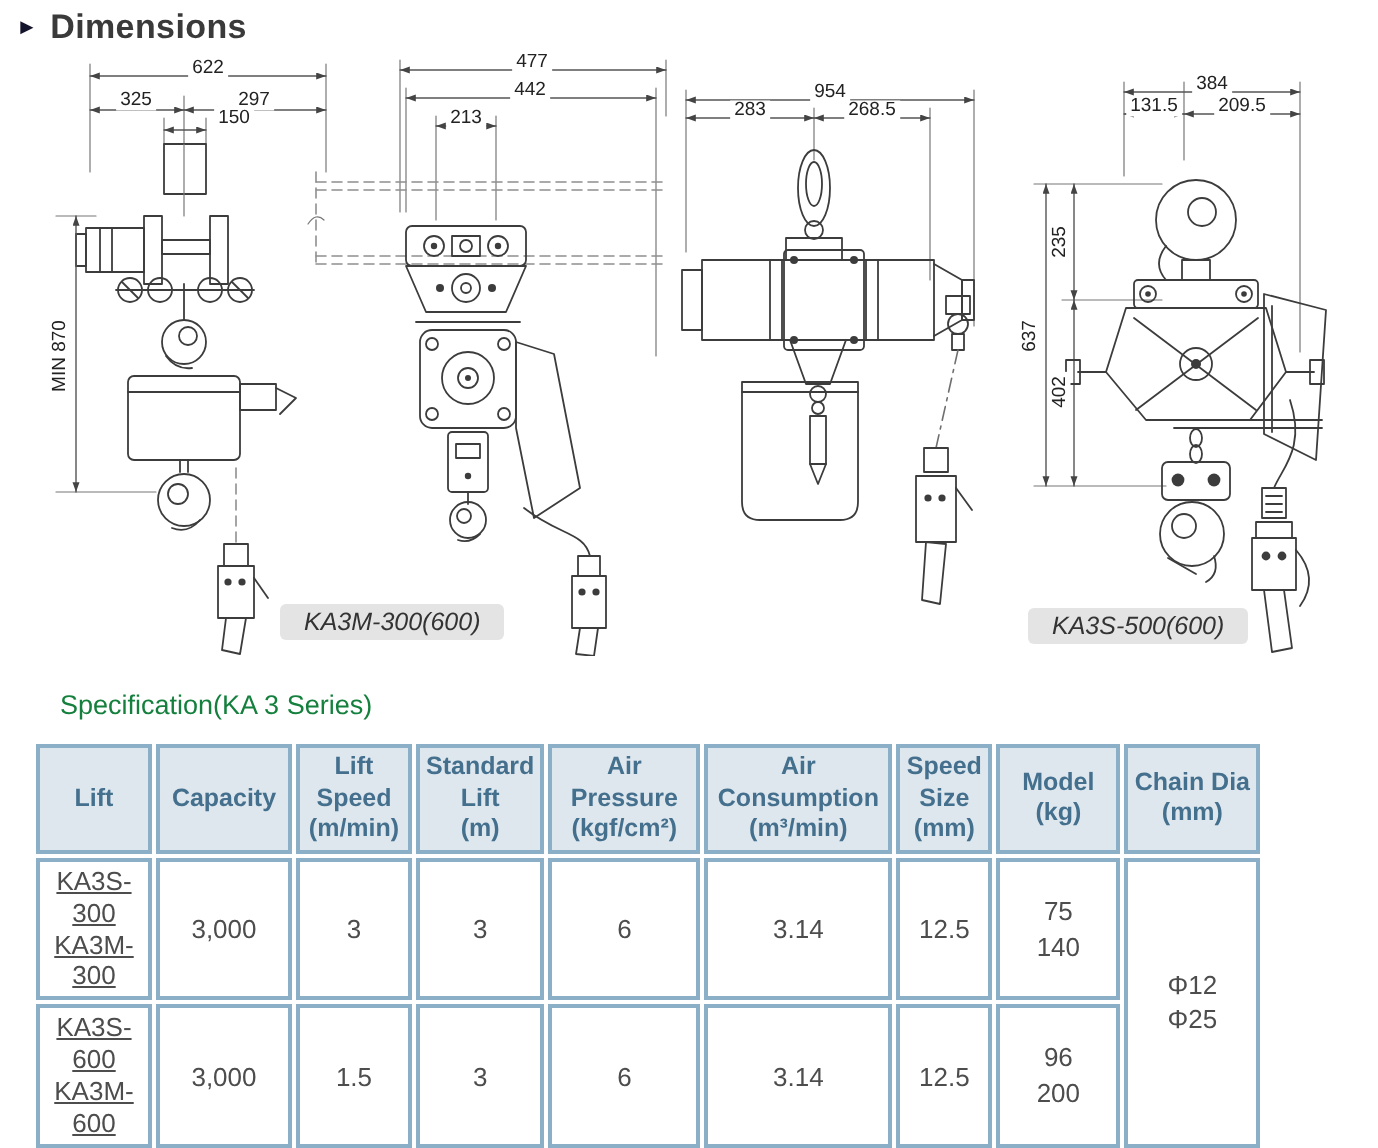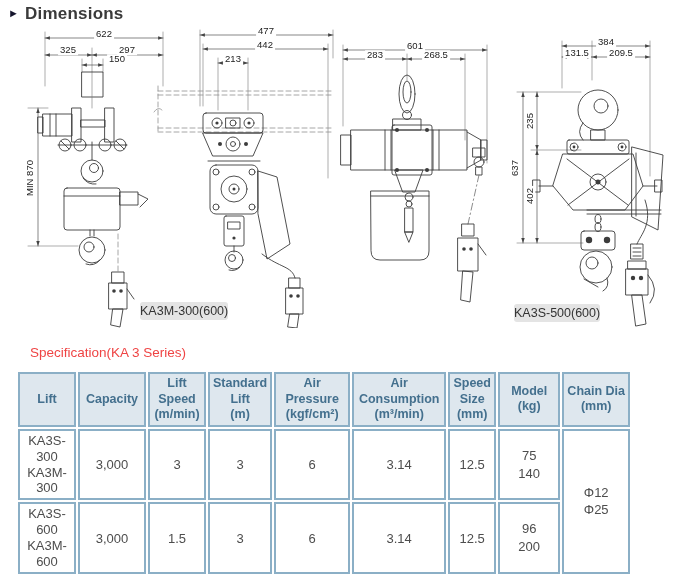--- a/index.html
+++ b/index.html
@@ -13,31 +13,31 @@
   .ink{stroke:#3c3c3c;fill:none;stroke-width:0.9;stroke-linejoin:round;stroke-linecap:round;}
   .ink .dim{stroke:#555;stroke-width:0.7;}
   .ink .ext{stroke:#777;stroke-width:0.6;}
   .ink .dash{stroke:#8f8f8f;stroke-width:0.8;stroke-dasharray:5 3;}
   .ink .dashdot{stroke:#6f6f6f;stroke-width:0.8;stroke-dasharray:7 3 1.5 3;}
   .ink .dot{fill:#3c3c3c;stroke:none;}
   .dimlab{position:absolute;transform:translate(-50%,-50%);font-size:9.5px;line-height:1;
           color:#222;background:#fff;padding:0 2px;white-space:nowrap;}
   .dimlab.vert{transform:translate(-50%,-50%) rotate(-90deg);}
   .model-tag{position:absolute;background:#e4e4e4;color:#333;font-size:12.5px;
-             padding:2px 0;border-radius:3px;white-space:nowrap;}
-  .spec-heading{position:absolute;left:30px;top:345px;font-size:13.5px;color:#ef4444;}
+             padding:2px 12px;border-radius:3px;white-space:nowrap;font-style:italic;}
+  .spec-heading{position:absolute;left:30px;top:345px;font-size:13.5px;color:#15803d;}
   table.spec{position:absolute;left:16px;top:370px;border-collapse:separate;
              border-spacing:2px;table-layout:fixed;}
   table.spec th,table.spec td{border:2px solid #8bafc6;box-sizing:border-box;
              padding:2px 3px;text-align:center;vertical-align:middle;}
   table.spec th{background:#dee7ee;color:#44708e;font-size:12.5px;font-weight:bold;
              height:50px;white-space:pre-line;line-height:1.25;}
   table.spec td{color:#4d4d4d;font-size:13px;height:66px;background:#fff;}
   td.model{text-align:left;padding-left:5px;white-space:pre-line;
-           line-height:1.22;font-size:12.5px;}
+           line-height:1.22;font-size:12.5px;text-decoration:underline;}
   td.multi{white-space:pre-line;line-height:1.35;}
 </style>
 </head>
 <body>
 
 <div class="page">
 
   <div class="title">
     <span class="arrow">►</span><span>Dimensions</span>
   </div>
@@ -206,21 +206,21 @@
         <path d="M70,204 L78,204 L74,214 Z"></path>
         <path class="dashdot" d="M144,147 L133,196"></path>
         <rect x="127" y="196" width="12" height="12"></rect>
         <rect x="123" y="210" width="20" height="33"></rect>
         <circle class="dot" cx="129" cy="221" r="1.8"></circle>
           <circle class="dot" cx="136" cy="221" r="1.8"></circle>
         <path d="M143,216 l8,11"></path>
         <path d="M128,243 l10,1 l-3,30 l-9,-2 z"></path>
       </g>
     </svg>
-    <span class="dimlab" style="left:80px;top:18px">601</span>
+    <span class="dimlab" style="left:80px;top:18px">954</span>
     <span class="dimlab" style="left:40px;top:27px">283</span>
     <span class="dimlab" style="left:101px;top:27px">268.5</span>
   </div>
 
   <div class="drawing" style="left:495px;top:28px;width:194px;height:300px">
     <svg width="194" height="300" viewBox="0 0 194 300">
       <g class="ink">
         <line class="ext" x1="67" y1="13" x2="67" y2="60"></line>
         <line class="ext" x1="97" y1="13" x2="97" y2="52"></line>
         <line class="ext" x1="155" y1="13" x2="155" y2="148"></line>

